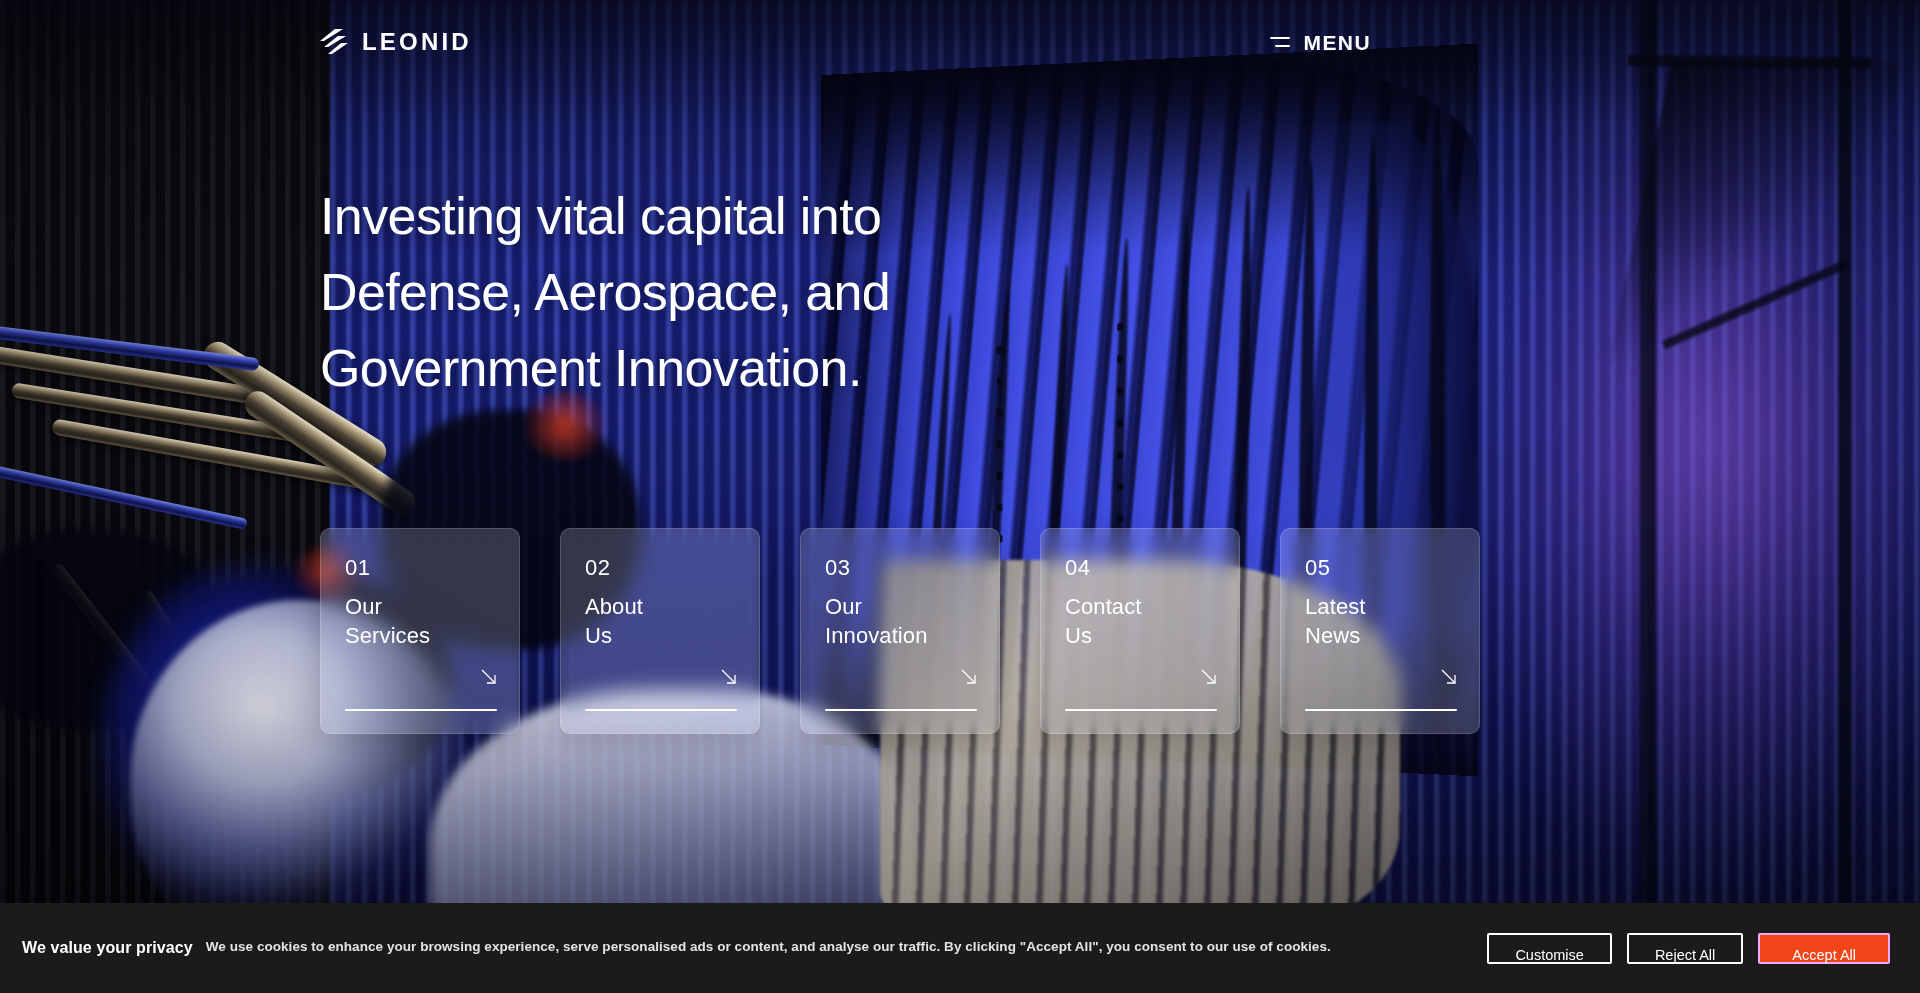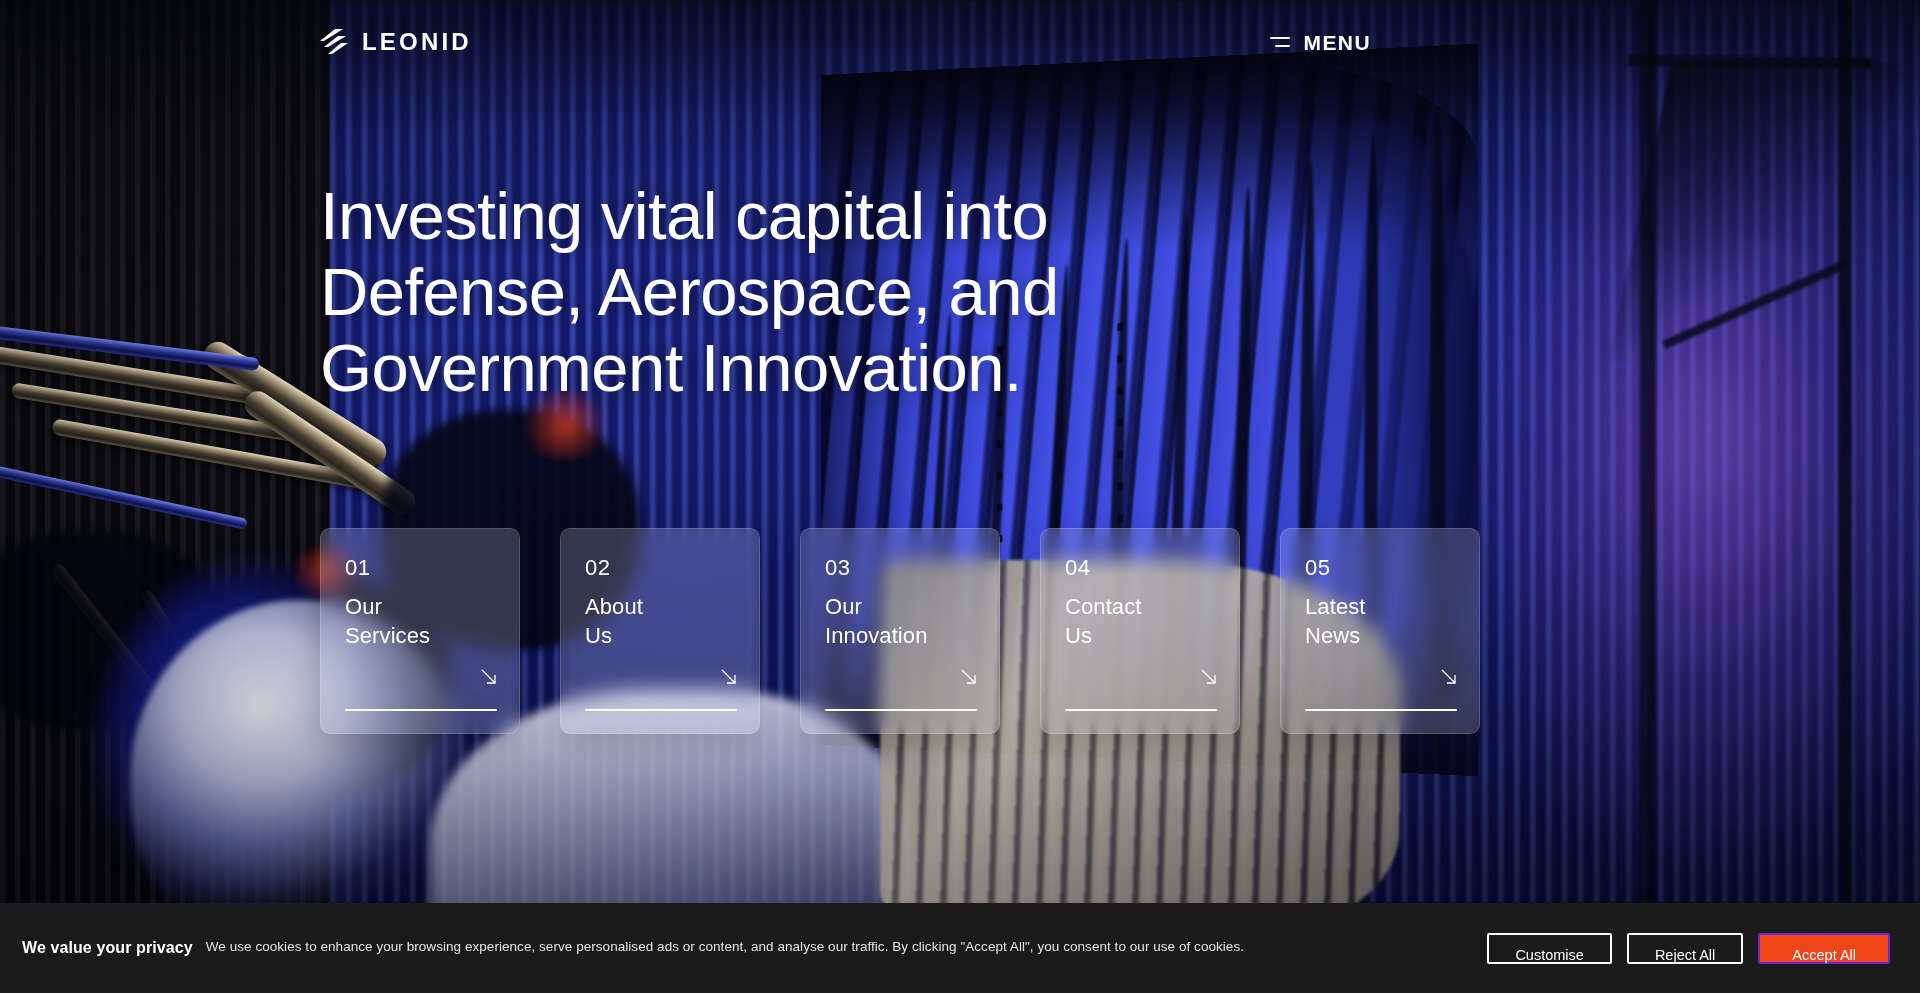--- a/index.html
+++ b/index.html
@@ -189,21 +189,21 @@
   .menu-icon i:nth-child(1){ width:20px; }
   .menu-icon i:nth-child(2){ width:15px; }
   .menu-label {
     color:#fff; font-size:21px; font-weight:600; letter-spacing:1.4px; line-height:1;
   }
 
   
   .headline {
     position:absolute; left:320px; top:178px; z-index:15;
     color:#fff;
-    font-size:67px; line-height:76px; font-weight:300; letter-spacing:-0.6px;
+    font-size:52px; line-height:76px; font-weight:300; letter-spacing:-0.6px;
     text-shadow:0 2px 26px rgba(0,0,0,.45);
     max-width:900px;
   }
   .headline span { display:block; white-space:nowrap; }
 
   
   .cards {
     position:absolute; left:320px; top:528px; z-index:16;
     display:flex; gap:40px;
   }
@@ -235,30 +235,30 @@
 
   
   .cookie {
     position:absolute; left:0; top:903px; width:1920px; height:90px;
     background:#1b1b1b; z-index:40;
     display:flex; align-items:center; justify-content:space-between;
     padding:0 30px 0 22px;
   }
   .cookie-copy { display:flex; flex-direction:row; gap:13px; }
   .cookie-title { color:#fff; font-size:16px; font-weight:700; letter-spacing:.1px; line-height:1; }
-  .cookie-text  { color:#e3e3e3; font-size:13.5px; font-weight:400; line-height:1; letter-spacing:.05px; }
+  .cookie-text  { color:#e3e3e3; font-size:13.5px; font-weight:700; line-height:1; letter-spacing:.05px; }
   .cookie-actions { display:flex; align-items:center; gap:15px; }
   .btn {
     font-family:"Liberation Sans", sans-serif;
     font-size:14.5px; font-weight:400; color:#fff;
     padding:0 26px; height:31px; line-height:41px;
     border-radius:2px; cursor:pointer; white-space:nowrap;
   }
   .btn-outline { background:transparent; border:2px solid #ffffff; }
-  .btn-accept  { background:#f04519; border:2px solid #6d28d9; padding:0 32px; }
+  .btn-accept  { background:#f04519; border:2px solid #f0abfc; padding:0 32px; }
 </style>
 </head>
 <body>
 
 <div class="page">
 
   <div class="hero">
     <div class="bg-wall"></div>
     <div class="bg-wall-blue"></div>
     <div class="bg-violet"></div>

